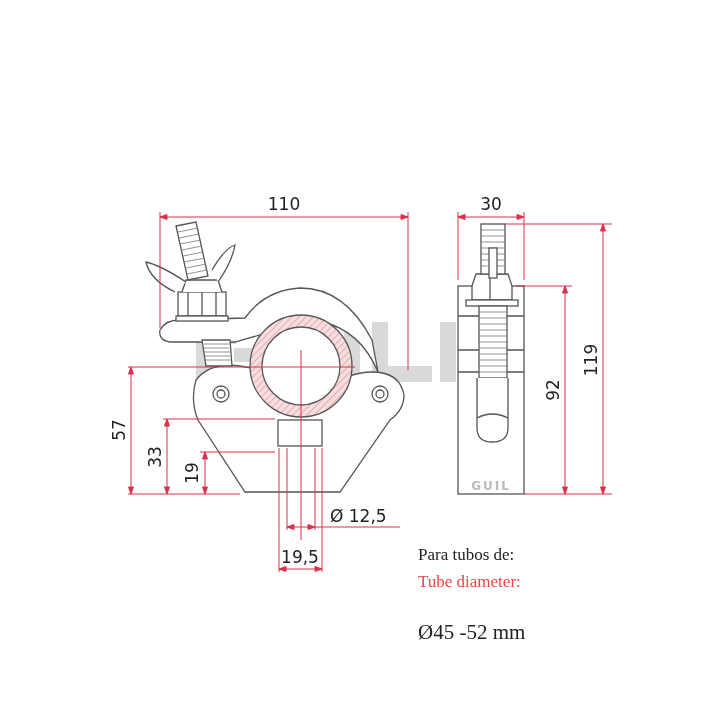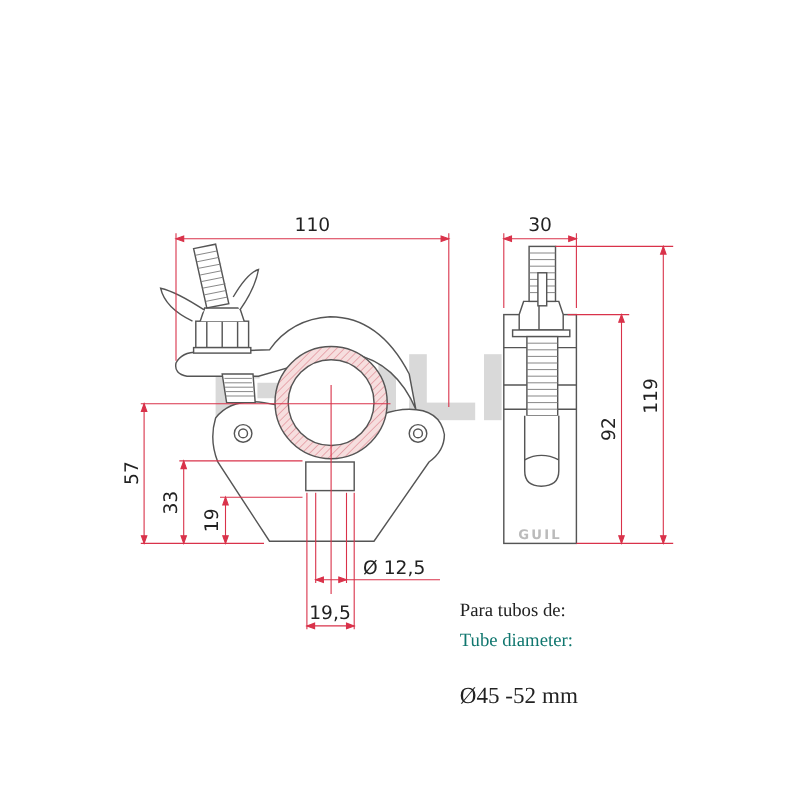--- a/index.html
+++ b/index.html
@@ -1,21 +1,21 @@
 <!DOCTYPE html>
 <html><head>
 <meta charset="utf-8">
 <style>
   html, body { margin:0; padding:0; background:#ffffff; }
   body { width:720px; height:720px; position:relative; overflow:hidden; font-family:"DejaVu Sans", sans-serif; }
   svg { position:absolute; left:0; top:0; }
   .dimtext { font-family:"DejaVu Sans", sans-serif; font-size:17px; fill:#222; }
   .caption { position:absolute; left:418px; font-family:Liberation Serif, serif; }
   .cap1 { top:545px; font-size:17px; color:#222; }
-  .cap2 { top:572px; font-size:17px; color:#0f766e; }
+  .cap2 { top:572px; font-size:17px; color:#ef4444; }
   .cap3 { top:620px; font-size:21px; color:#222; }
 </style>
 </head>
 <body>
 
 <svg width="720" height="720" viewBox="0 0 720 720">
   <defs>
     <pattern id="hatch" patternUnits="userSpaceOnUse" width="5" height="5" patternTransform="rotate(45)">
       <rect width="5" height="5" fill="#f6dede"></rect>
       <line x1="0" y1="0" x2="0" y2="5" stroke="#e08a95" stroke-width="1.2"></line>

